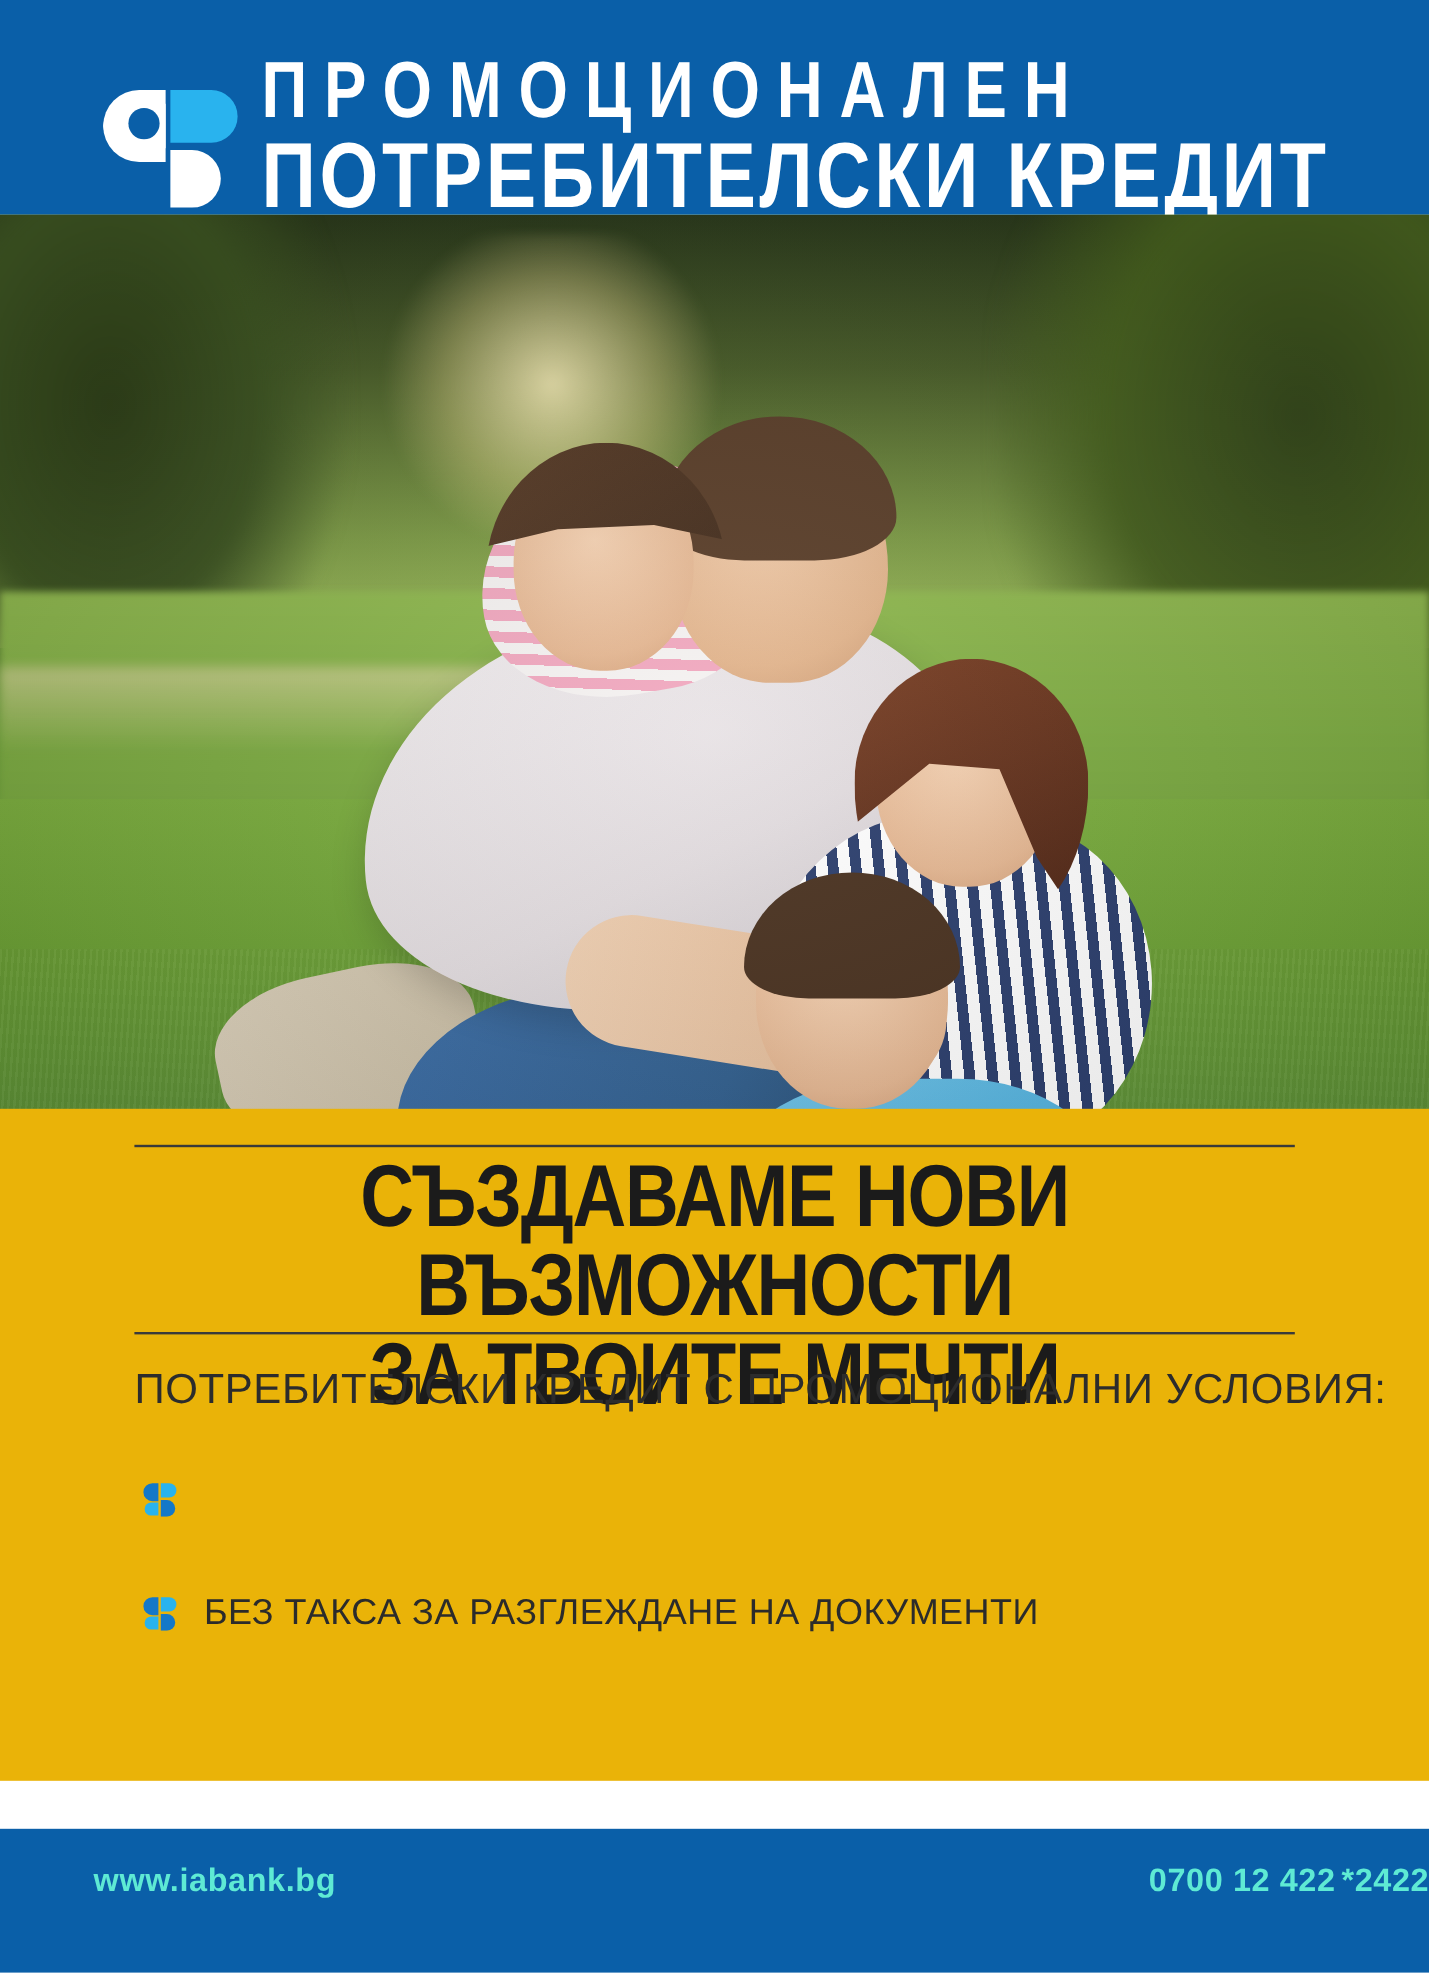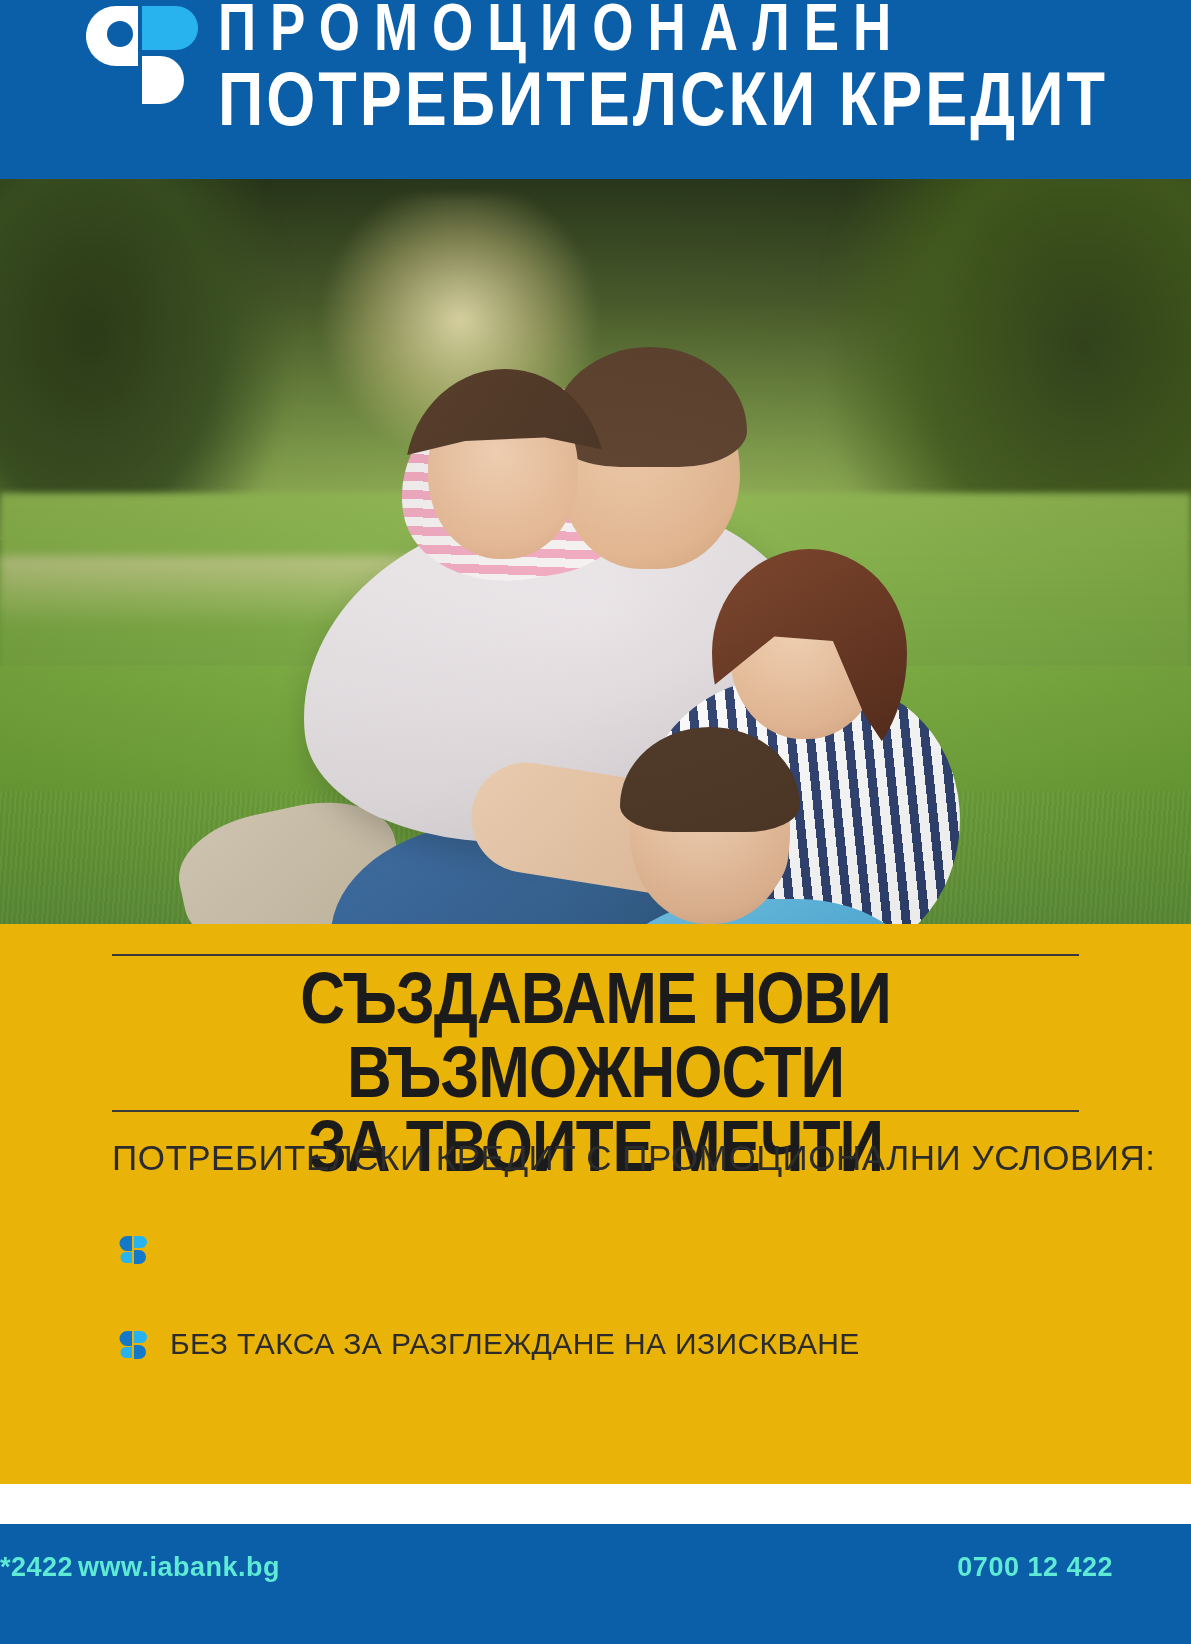--- a/index.html
+++ b/index.html
@@ -16,21 +16,21 @@
   }
 
   
   .header {
     position: absolute;
     left: 0; top: 0;
     width: 1191px;
     height: 179px;
     background: #0a5fa8;
     display: flex;
-    align-items: flex-start;
+    align-items: flex-end;
   }
   .header-logo {
     width: 120px;
     height: 110px;
     margin-left: 80px;
     margin-right: 18px;
     flex: none;
     position: relative;
   }
   .header-titles {
@@ -294,21 +294,21 @@
     align-items: center;
   }
   .footer-item {
     color: #5eead4;
     font-weight: bold;
     font-size: 27px;
     letter-spacing: 0.5px;
     white-space: nowrap;
   }
   .footer-web { position: absolute; left: 78px; top: 28px; }
-  .footer-short { position: absolute; left: 0; right: 0; top: 28px; text-align: left; }
+  .footer-short { position: absolute; left: 0; right: 0; top: 28px; text-align: right; }
   .footer-phone { position: absolute; right: 78px; top: 28px; }
 </style>
 </head>
 <body>
 
 <div class="header">
   <div class="header-logo">
     <svg viewBox="0 0 120 110" width="120" height="110" aria-hidden="true">
       <path d="M62 6 h34 a22 22 0 0 1 0 44 h-34 z" fill="#29B3EE"></path>
       <path d="M58 6 h-22 a30 30 0 0 0 0 60 h22 z" fill="#ffffff"></path>
@@ -380,21 +380,21 @@
 
     <div class="bullet">
       <span class="bullet-icon">
         <svg viewBox="0 0 30 30" width="30" height="30" aria-hidden="true">
           <path d="M16 2 h7 a6 6 0 0 1 0 12 h-7 z" fill="#29B3EE"></path>
           <path d="M14 2 h-5 a7.5 7.5 0 0 0 0 15 h5 z" fill="#1478C8"></path>
           <path d="M16 16 h5 a7 7 0 0 1 0 14 h-5 z" fill="#1478C8"></path>
           <path d="M14 18 h-6 a5.5 5.5 0 0 0 0 11 h6 z" fill="#29B3EE"></path>
         </svg>
       </span>
-      <span class="bullet-text">БЕЗ ТАКСА ЗА РАЗГЛЕЖДАНЕ НА ИЗИСКВАНЕ</span>
+      <span class="bullet-text">БЕЗ ТАКСА ЗА РАЗГЛЕЖДАНЕ НА ДОКУМЕНТИ</span>
     </div>
 
   </div>
 </div>
 
 <div class="footer">
   <span class="footer-item footer-web">www.iabank.bg</span>
   <span class="footer-item footer-short">*2422</span>
   <span class="footer-item footer-phone">0700 12 422</span>
 </div>

